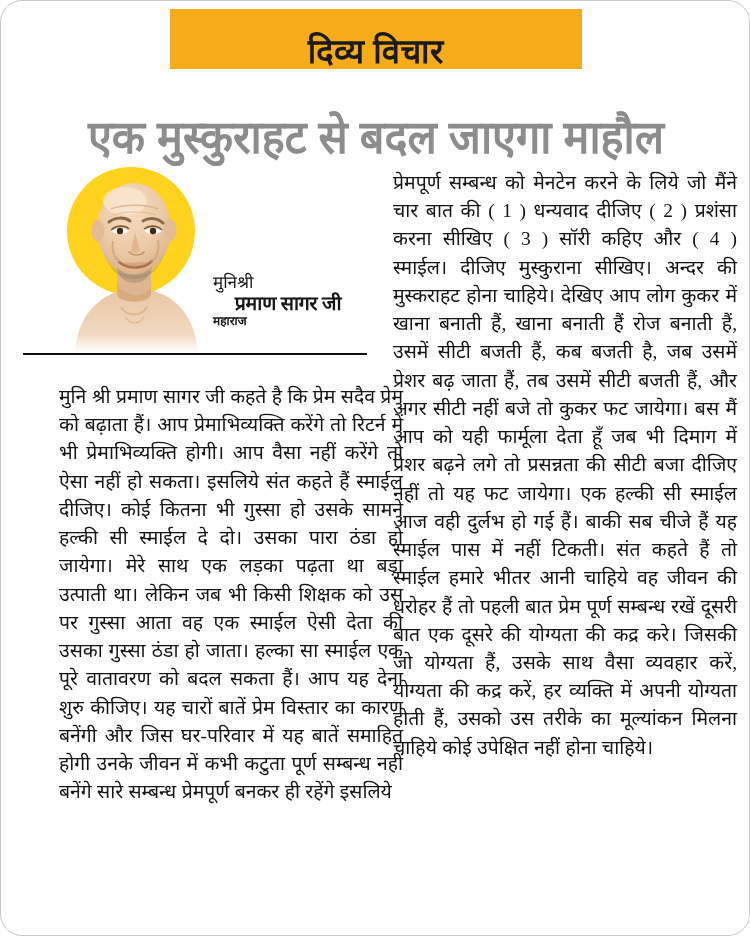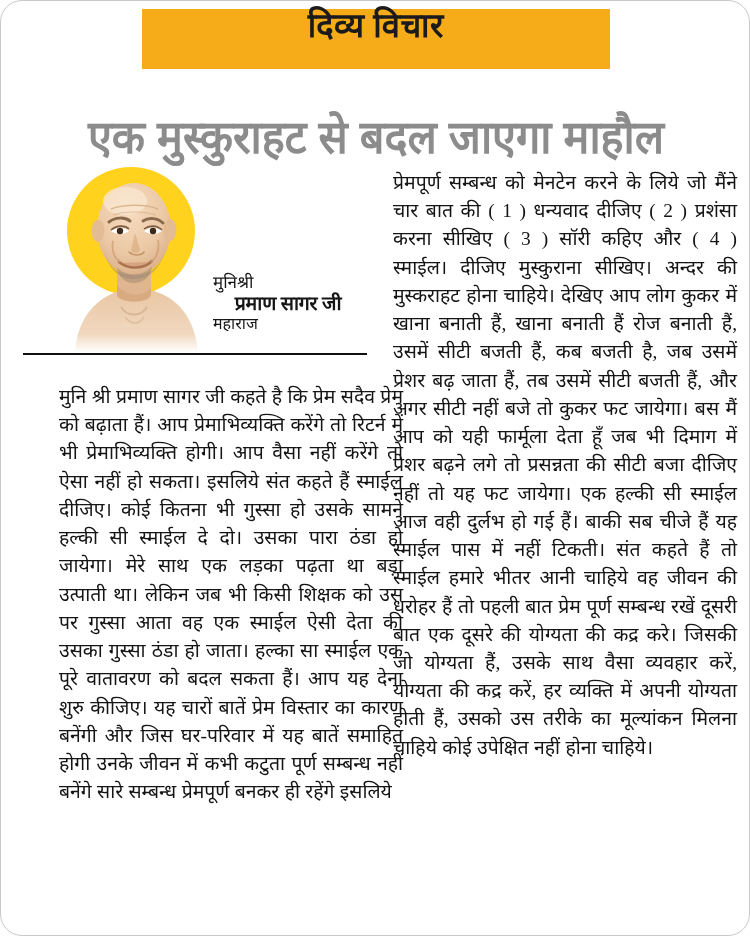--- a/index.html
+++ b/index.html
@@ -26,25 +26,25 @@
   
   .banner-wrap {
     position: absolute;
     top: 8px;
     left: 0;
     width: 750px;
     display: flex;
     justify-content: center;
   }
   .banner {
-    width: 468px;
+    width: 412px;
     height: 60px;
     background: #f5ac18;
     display: flex;
-    align-items: flex-start;
+    align-items: flex-end;
     justify-content: center;
   }
   .banner-text {
     font-family: "Liberation Serif", "DejaVu Serif", serif;
     font-weight: bold;
     font-size: 34px;
     line-height: 1;
     color: #1b1b1b;
     letter-spacing: 0.5px;
     transform: scaleX(0.96);
@@ -124,22 +124,22 @@
     font-size: 17px;
     font-weight: normal;
   }
   .caption .c-big {
     font-size: 19.5px;
     font-weight: bold;
     letter-spacing: -0.2px;
     text-align: center;
   }
   .caption .c-sub {
-    font-size: 16px;
-    font-weight: normal;
+    font-size: 12px;
+    font-weight: bold;
   }
 
   .rule {
     position: absolute;
     left: 0;
     top: 192px;
     width: 344px;
     height: 0;
     border-top: 2.2px solid #101010;
   }

